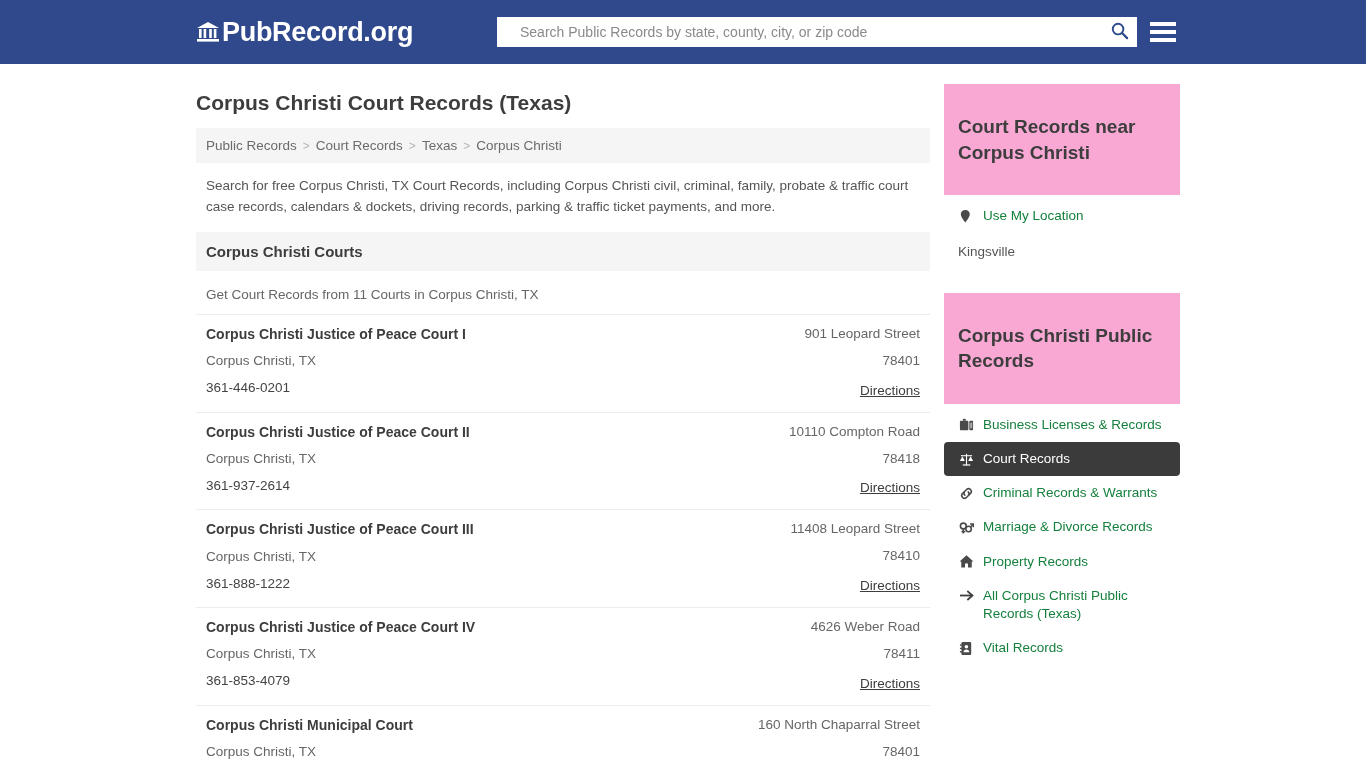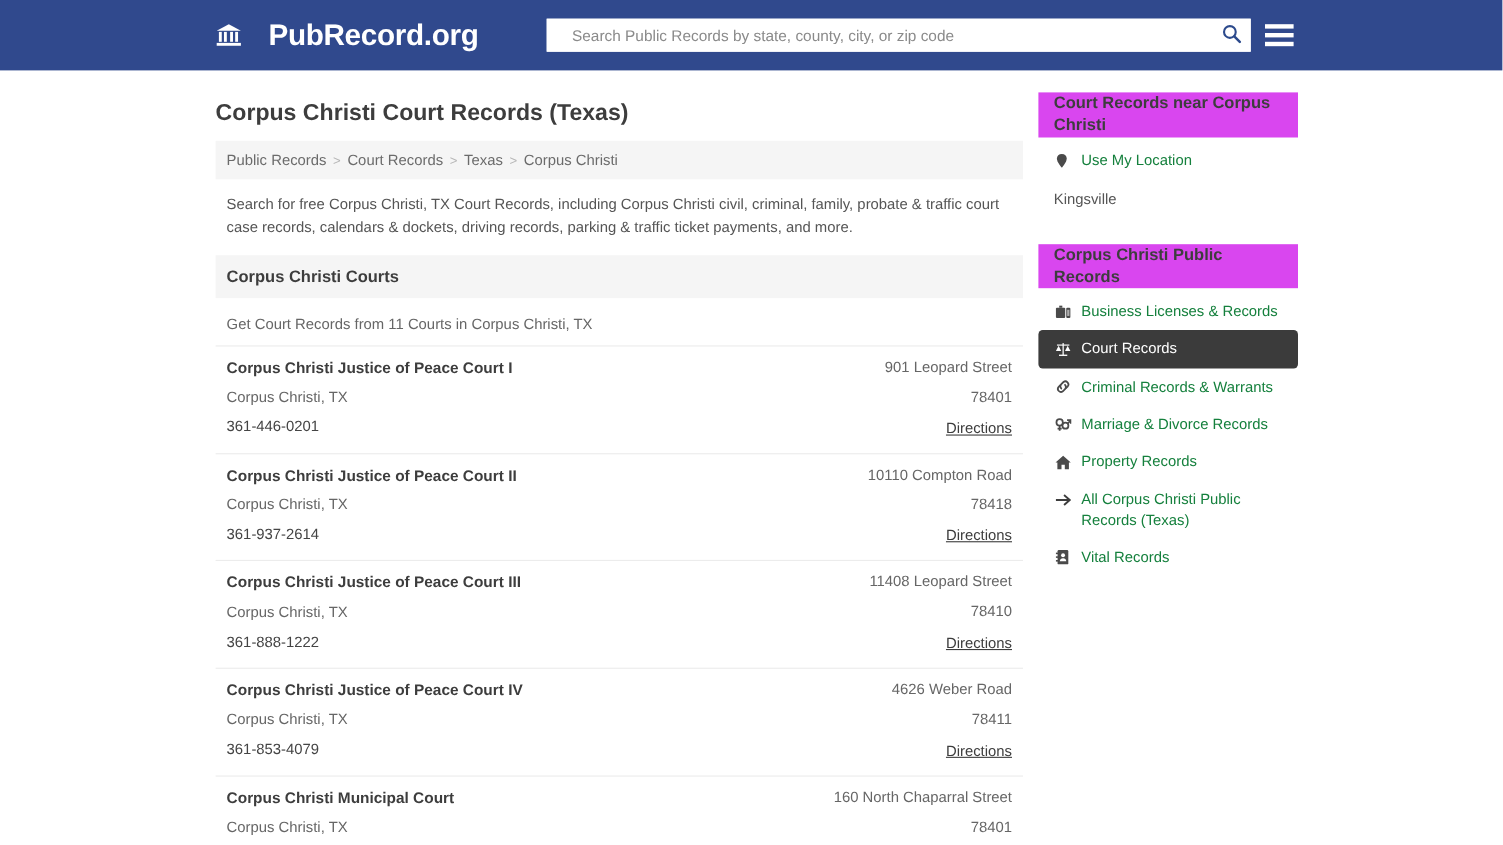--- a/index.html
+++ b/index.html
@@ -16,21 +16,21 @@
   .site-header {
     height: 64px;
     background: #30498d;
     display: flex;
     align-items: center;
     position: relative;
   }
   .brand {
     display: flex;
     align-items: center;
-    gap: 24px;
+    gap: 2px;
     margin-left: 196px;
     text-decoration: none;
     color: #ffffff;
   }
   .brand-icon { width: 24px; height: 24px; display: block; }
   .brand-text {
     font-size: 27px;
     font-weight: bold;
     color: #ffffff;
     letter-spacing: -0.3px;
@@ -170,23 +170,23 @@
   }
   .court-zip { color: #666666; margin-bottom: 12px; }
   .directions-link {
     font-size: 13.5px;
     color: #3d3d3d;
     text-decoration: underline;
   }
 
   
   .side-head {
-    background: #d946ef;
-    padding: 0 14px;
-    font-size: 15px;
+    background: #f9a8d4;
+    padding: 30px 14px;
+    font-size: 19px;
     font-weight: bold;
     color: #3d3d3d;
     line-height: 1.35;
   }
   .side-list { padding: 4px 0 8px 0; }
   .side-item {
     display: flex;
     align-items: flex-start;
     gap: 9px;
     padding: 8px 14px;

